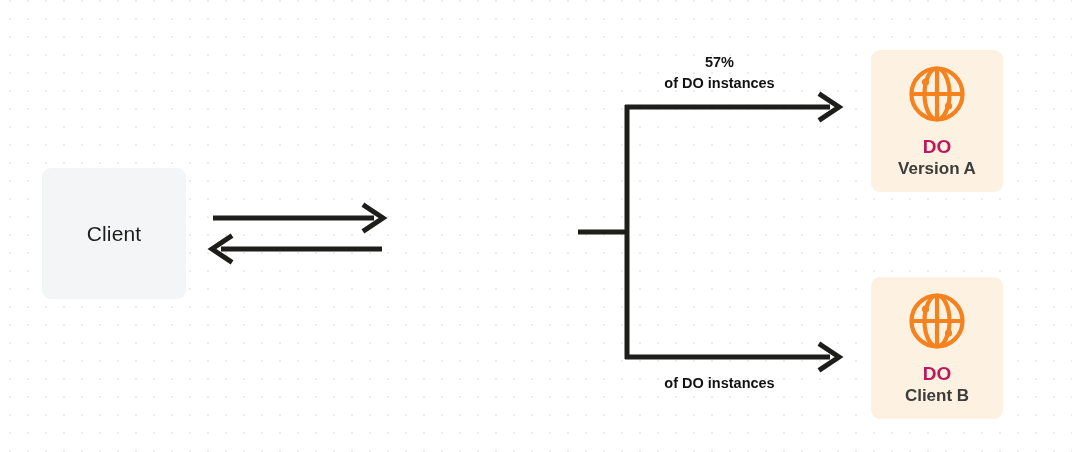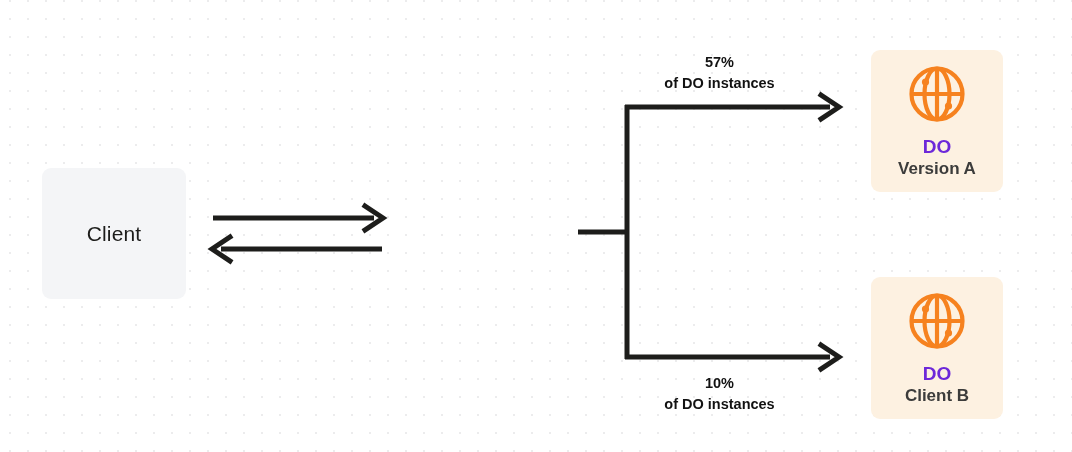--- a/index.html
+++ b/index.html
@@ -54,21 +54,21 @@
   .node-title {
     font-size: 21px;
     font-weight: normal;
     color: #1d1d1b;
     letter-spacing: .1px;
     line-height: 1.1;
   }
   .do-title {
     font-size: 19px;
     font-weight: bold;
-    color: #6d28d9;
+    color: #be185d;
     margin-top: 12px;
     line-height: 1.15;
   }
   .do-sub {
     font-size: 17px;
     font-weight: bold;
     color: #3c3c3b;
     margin-top: 1px;
     line-height: 1.15;
   }
@@ -172,17 +172,16 @@
     <span class="do-title">DO</span>
     <span class="do-sub">Client B</span>
   </div>
 
   <div class="edge-label label-top">
     <span class="pct">57%</span>
     <span class="sub">of DO instances</span>
   </div>
 
   <div class="edge-label label-bottom">
-    <span class="pct">10%</span>
     <span class="sub">of DO instances</span>
   </div>
 
 </div>
 
 </body></html>

